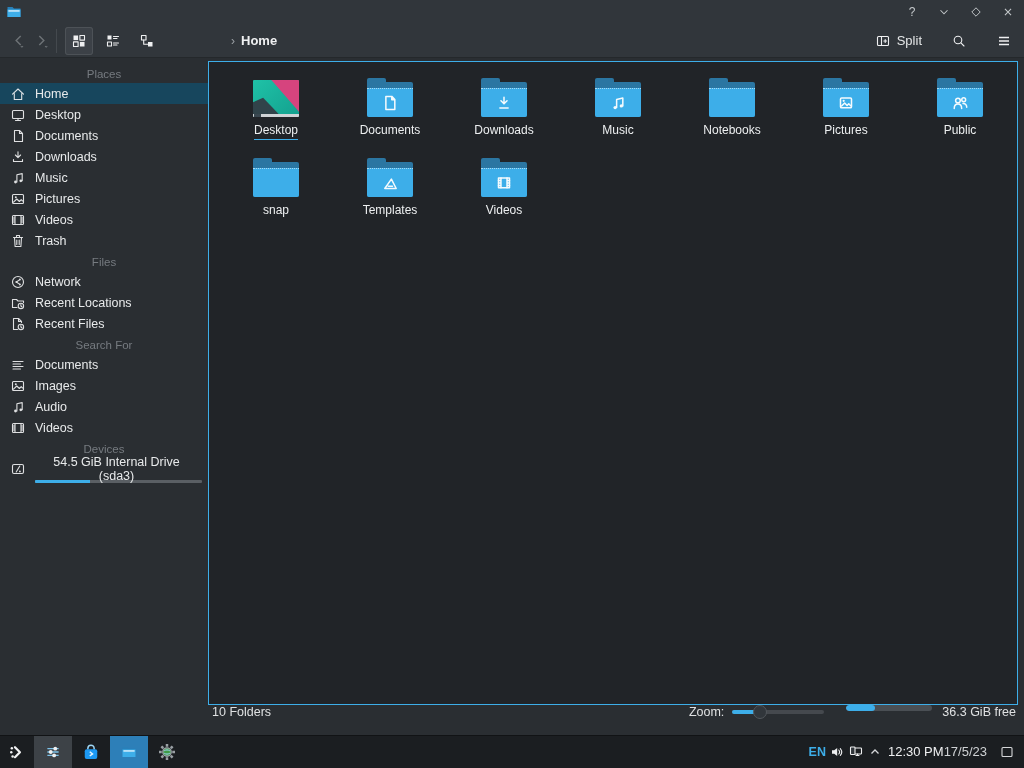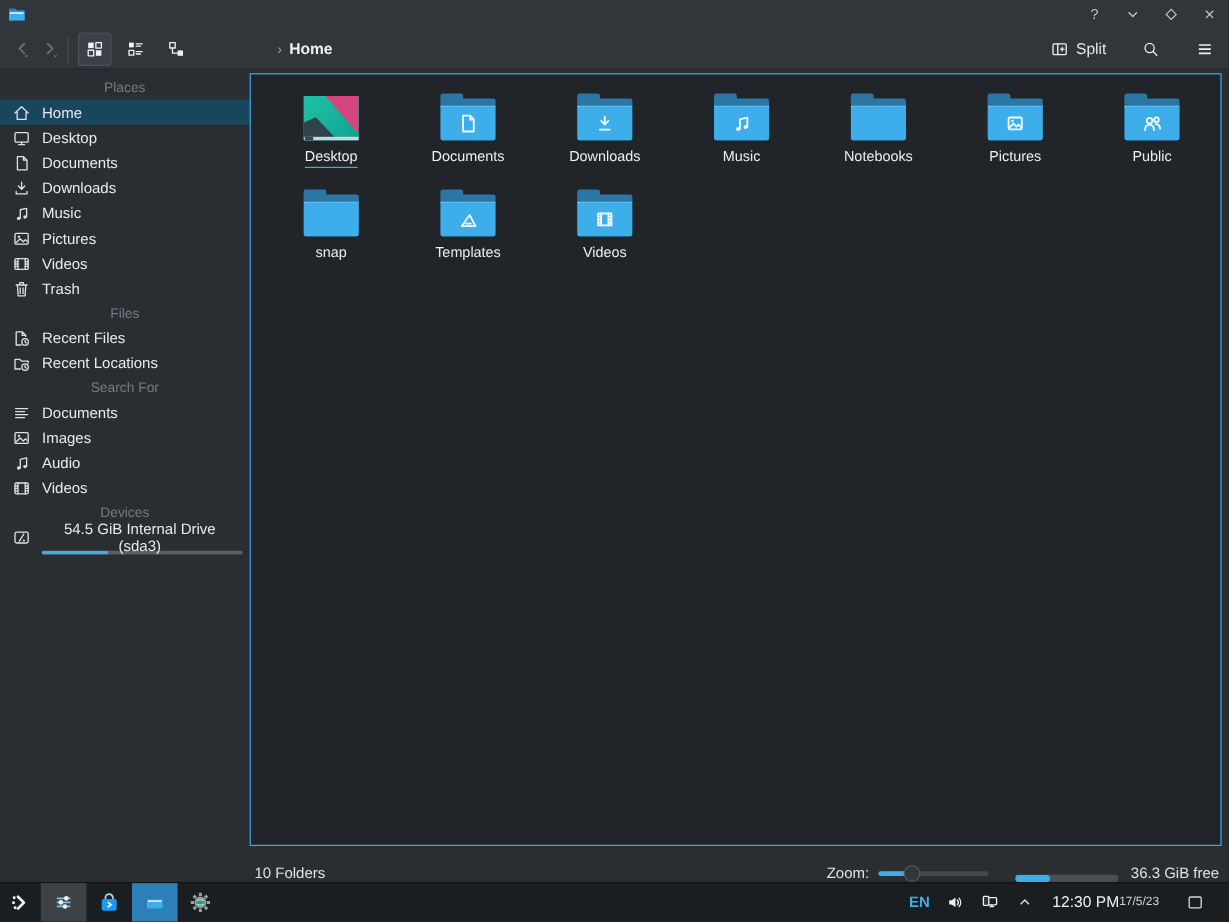--- a/index.html
+++ b/index.html
@@ -54,42 +54,42 @@
   .folder .back::before{content:'';position:absolute;top:-4px;left:0;width:42%;height:6px;background:var(--folder-back);border-radius:2px 2px 0 0;}
   .folder .front{position:absolute;left:0;right:0;top:10px;bottom:0;background:var(--folder-front);border-radius:0 0 2px 2px;border-top:1px dotted rgba(255,255,255,.55);display:flex;align-items:center;justify-content:center;}
   .folder .front .icon{opacity:.95;}
   .wallpaper{position:relative;width:46px;height:37px;margin-top:2px;overflow:hidden;border-radius:1px;background:linear-gradient(135deg,#1fc2a7,#13a08e);}
   .wallpaper .pink{position:absolute;inset:0;background:#d6447e;clip-path:polygon(40% 0,100% 0,100% 86%);}
   .wallpaper .dark{position:absolute;inset:0;background:#31434a;clip-path:polygon(0 100%,62% 100%,22% 48%,0 60%);}
   .wallpaper .bar{position:absolute;left:0;right:0;bottom:0;height:3px;background:#cfd3d6;}
   .wallpaper .bar::before{content:'';position:absolute;left:1px;top:0;width:7px;height:3px;background:#3a4750;}
 
   
-  .statusbar{height:30px;background:var(--window);display:flex;align-items:flex-end;padding:0 8px 0 212px;font-size:12.5px;color:#dfe1e2;}
+  .statusbar{height:30px;background:var(--window);display:flex;align-items:flex-start;padding:0 8px 0 212px;font-size:12.5px;color:#dfe1e2;}
   .statusbar .spacer{flex:1;}
   .zoom-label{margin-right:8px;}
   .slider{position:relative;width:92px;height:14px;margin-right:22px;}
   .slider .groove{position:absolute;top:5px;left:0;right:0;height:4px;border-radius:2px;background:#45494e;}
   .slider .fill{position:absolute;top:5px;left:0;height:4px;border-radius:2px;background:var(--accent);}
   .slider .handle{position:absolute;top:0;width:14px;height:14px;border-radius:50%;background:#31363b;border:1px solid #52575c;}
   .capacity{width:86px;height:6px;border-radius:3px;background:#4a4f54;overflow:hidden;margin-right:10px;}
   .capacity .fill{height:100%;background:var(--accent);border-radius:3px;}
 
   
   .taskbar{height:33px;background:var(--taskbar);display:flex;align-items:center;border-top:1px solid #111315;}
   .launcher{width:34px;height:33px;display:flex;align-items:center;justify-content:center;}
   .task{width:38px;height:33px;display:flex;align-items:center;justify-content:center;}
   .task.open{background:#3d4247;}
   .task.active{background:var(--active-task);}
-  .tray{margin-left:auto;display:flex;align-items:center;gap:13px;height:33px;padding-right:15px;}
+  .tray{margin-left:auto;display:flex;align-items:center;gap:3px;height:33px;padding-right:4px;}
   .tray-item{display:flex;align-items:center;justify-content:center;height:33px;}
   .kbd-layout{color:var(--accent);font-weight:bold;font-size:12.5px;}
   .clock{text-align:right;line-height:12px;padding:0 2px;}
   .clock .time{font-size:13px;}
-  .clock .date{font-size:10px;color:#cfd2d4;}
+  .clock .date{font-size:13px;color:#cfd2d4;}
   .show-desktop{width:26px;height:33px;display:flex;align-items:center;justify-content:center;margin-left:2px;}
 </style>
 </head>
 <body>
 
 <div class="titlebar">
   <span class="appicon icon">
       <svg width="16" height="16" viewBox="0 0 16 16">
         <path fill="#2980b9" d="M1.5 3h5L8 4.5h6.5V13h-13z"></path>
         <rect x="1.5" y="5.5" width="13" height="7.5" fill="#3daee9"></rect>
@@ -253,36 +253,48 @@
           <svg width="16" height="16" viewBox="0 0 16 16">
             <path stroke="#eff0f1" stroke-width="1.1" fill="none" stroke-linecap="round" stroke-linejoin="round" d="M6.5 3.5v-1h3v1M3.5 4.5h9M4.5 4.5l.6 9h5.8l.6-9M6.8 7v4.5M9.2 7v4.5"></path>
           </svg>
         </span>
         <span class="side-label">Trash</span>
       </div>
       <div class="section-title">Files</div>
       <div class="side-item">
         <span class="icon">
           <svg width="16" height="16" viewBox="0 0 16 16">
+            <circle stroke="#eff0f1" stroke-width="1.1" fill="none" stroke-linecap="round" stroke-linejoin="round" cx="8" cy="8" r="5.5"></circle>
+            <path stroke="#eff0f1" stroke-width="1.1" fill="none" stroke-linecap="round" stroke-linejoin="round" d="M9.8 5.6 6.4 8l3.4 2.4"></path>
+            <circle cx="9.9" cy="5.5" r=".9" fill="#eff0f1"></circle>
+            <circle cx="6.3" cy="8" r=".9" fill="#eff0f1"></circle>
+            <circle cx="9.9" cy="10.5" r=".9" fill="#eff0f1"></circle>
+          </svg>
+        </span>
+        <span class="side-label">Network</span>
+      </div>
+      <div class="side-item">
+        <span class="icon">
+          <svg width="16" height="16" viewBox="0 0 16 16">
+            <path stroke="#eff0f1" stroke-width="1.1" fill="none" stroke-linecap="round" stroke-linejoin="round" d="M7 12.5H2.5v-8h4L8 6h5.5v1.5"></path>
+            <circle stroke="#eff0f1" stroke-width="1.1" fill="none" stroke-linecap="round" stroke-linejoin="round" cx="10.9" cy="10.9" r="2.7"></circle>
+            <path stroke="#eff0f1" stroke-width="1.1" fill="none" stroke-linecap="round" stroke-linejoin="round" d="M10.9 9.6v1.4l1 .7"></path>
+          </svg>
+        </span>
+        <span class="side-label">Recent Locations</span>
+      </div>
+      <div class="side-item">
+        <span class="icon">
+          <svg width="16" height="16" viewBox="0 0 16 16">
             <path stroke="#eff0f1" stroke-width="1.1" fill="none" stroke-linecap="round" stroke-linejoin="round" d="M11.5 6.5v-1l-3-3h-5v11h4M8.5 2.5v3h3"></path>
             <circle stroke="#eff0f1" stroke-width="1.1" fill="none" stroke-linecap="round" stroke-linejoin="round" cx="10.9" cy="10.9" r="2.7"></circle>
             <path stroke="#eff0f1" stroke-width="1.1" fill="none" stroke-linecap="round" stroke-linejoin="round" d="M10.9 9.6v1.4l1 .7"></path>
           </svg>
         </span>
         <span class="side-label">Recent Files</span>
-      </div>
-      <div class="side-item">
-        <span class="icon">
-          <svg width="16" height="16" viewBox="0 0 16 16">
-            <path stroke="#eff0f1" stroke-width="1.1" fill="none" stroke-linecap="round" stroke-linejoin="round" d="M7 12.5H2.5v-8h4L8 6h5.5v1.5"></path>
-            <circle stroke="#eff0f1" stroke-width="1.1" fill="none" stroke-linecap="round" stroke-linejoin="round" cx="10.9" cy="10.9" r="2.7"></circle>
-            <path stroke="#eff0f1" stroke-width="1.1" fill="none" stroke-linecap="round" stroke-linejoin="round" d="M10.9 9.6v1.4l1 .7"></path>
-          </svg>
-        </span>
-        <span class="side-label">Recent Locations</span>
       </div>
       <div class="section-title">Search For</div>
       <div class="side-item">
         <span class="icon">
           <svg width="16" height="16" viewBox="0 0 16 16">
             <path stroke="#eff0f1" stroke-width="1.1" fill="none" stroke-linecap="round" stroke-linejoin="round" d="M3 4.5h10M3 7h7.5M3 9.5h10M3 12h7.5"></path>
           </svg>
         </span>
         <span class="side-label">Documents</span>
       </div>

